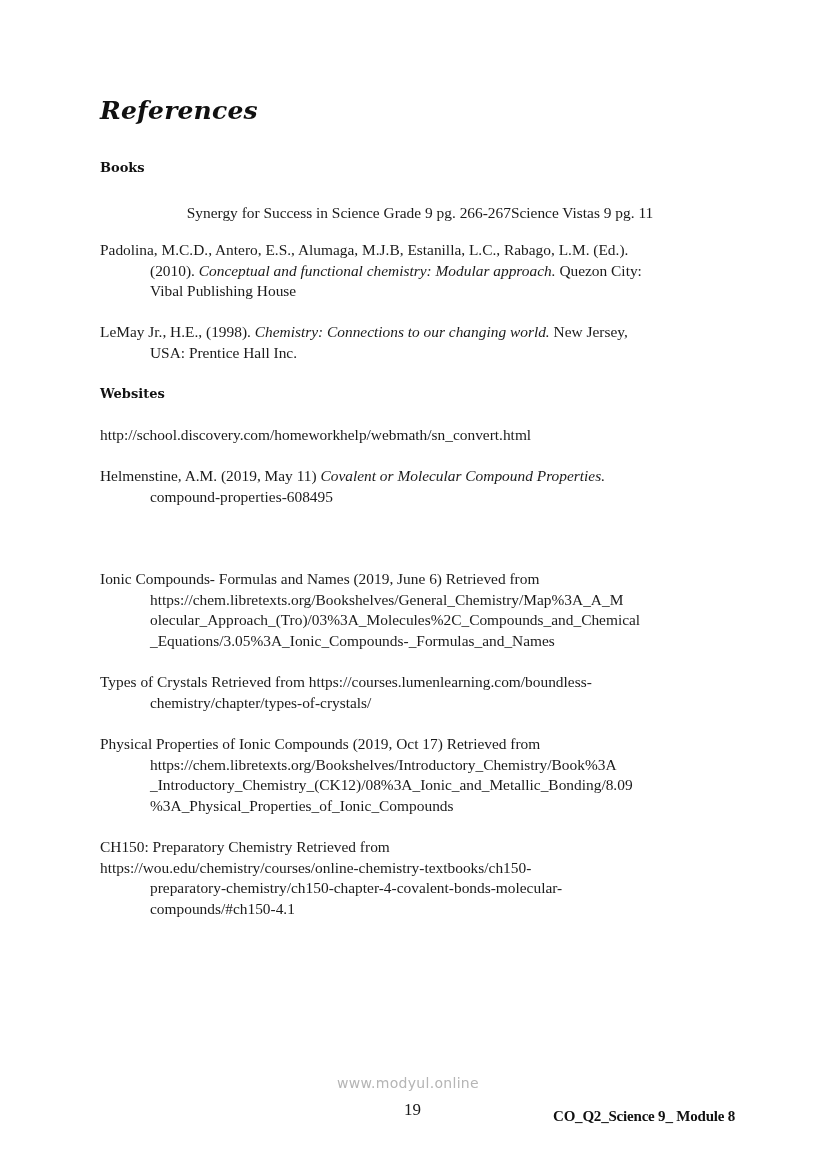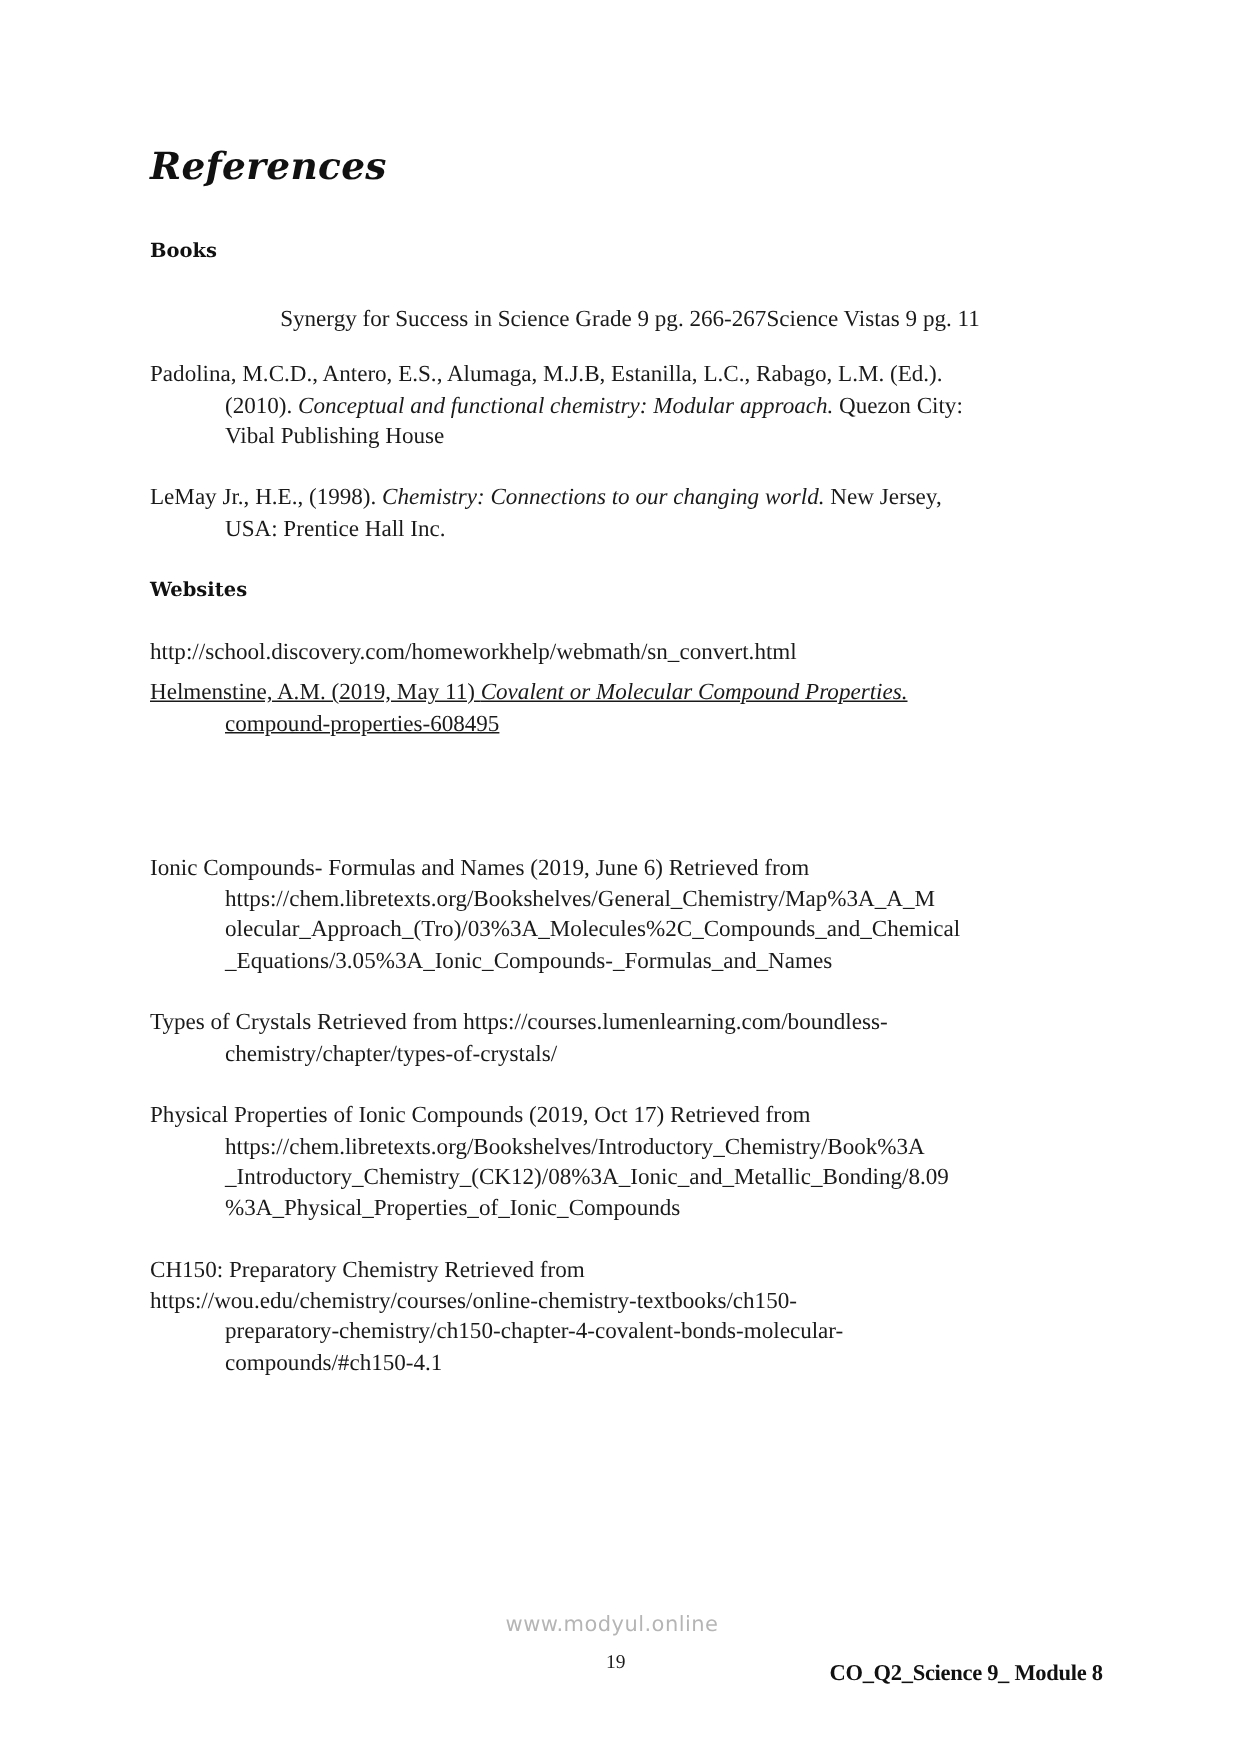--- a/index.html
+++ b/index.html
@@ -53,21 +53,21 @@
     white-space: nowrap;
   }
   .ref .line { display: block; }
   .ref .indent { padding-left: 50px; }
   .ref em { font-style: italic; }
   .footer-page-number {
     position: absolute;
     left: 404px;
     top: 1100px;
     font-family: "Liberation Serif", "DejaVu Serif", serif;
-    font-size: 13px;
+    font-size: 17px;
     color: #1a1a1a;
   }
   .footer-module {
     position: absolute;
     left: 553px;
     top: 1108px;
     font-family: Liberation Serif, serif;
     font-size: 15px;
     font-weight: bold;
     color: #111;
@@ -106,21 +106,21 @@
     <span class="line"><span>LeMay Jr., H.E., (1998). </span><em>Chemistry: Connections to our changing world.</em><span> New Jersey,</span></span>
     <span class="line indent">USA: Prentice Hall Inc.</span>
   </p>
 
   <h2 class="section-heading" style="top:386px;">Websites</h2>
 
   <p class="ref" style="top:425px;">
     <span class="line">http://school.discovery.com/homeworkhelp/webmath/sn_convert.html</span>
   </p>
 
-  <p class="ref" style="top:452px;text-decoration:underline;">
+  <p class="ref" style="top:466px;">
     <span class="line"><span>Helmenstine, A.M. (2019, May 11) </span><em>Covalent or Molecular Compound Properties.</em></span>
     <span class="line indent">compound-properties-608495</span>
   </p>
 
   <p class="ref" style="top:569px;">
     <span class="line">Ionic Compounds- Formulas and Names (2019, June 6) Retrieved from</span>
     <span class="line indent">https://chem.libretexts.org/Bookshelves/General_Chemistry/Map%3A_A_M</span>
     <span class="line indent">olecular_Approach_(Tro)/03%3A_Molecules%2C_Compounds_and_Chemical</span>
     <span class="line indent">_Equations/3.05%3A_Ionic_Compounds-_Formulas_and_Names</span>
   </p>

